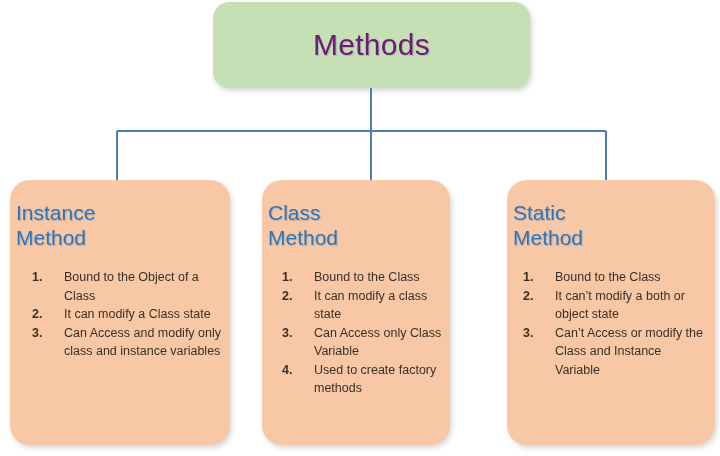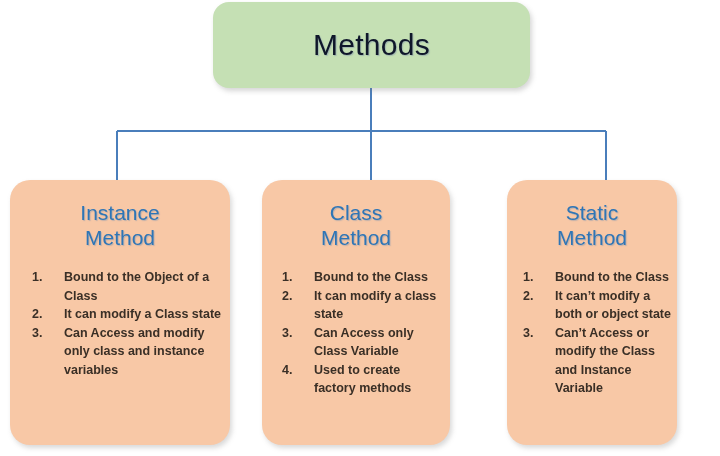--- a/index.html
+++ b/index.html
@@ -39,47 +39,46 @@
     height: 86px;
     background: #c5e0b4;
     border-radius: 16px;
     box-shadow: 2px 3px 5px rgba(120,120,120,0.30);
     display: flex;
     align-items: center;
     justify-content: center;
   }
   .root-title {
     font-size: 30px;
-    color: #0f172a;
+    color: #701a75;
     letter-spacing: 0.3px;
     text-shadow: 1px 1px 1px rgba(130,150,170,0.55);
     white-space: nowrap;
   }
 
   
   .child-node {
     position: absolute;
     top: 180px;
     height: 265px;
     background: #f8c8a6;
     border-radius: 20px;
     box-shadow: 2px 3px 5px rgba(120,120,120,0.28);
     box-sizing: border-box;
     padding: 16px 6px 8px 6px;
     overflow: hidden;
   }
   #child-0 { left: 10px;  width: 220px; }
   #child-1 { left: 262px; width: 188px; }
-  #child-2 { left: 507px; width: 170px; }
+  #child-2 { left: 507px; width: 208px; }
 
   .child-title {
     font-size: 21px;
     line-height: 25px;
     color: #2e75b6;
-    text-align: center;
     text-shadow: 1px 1px 1px rgba(140,155,175,0.55);
     margin: 4px 0 0 0;
     padding: 0;
     font-weight: 400;
   }
   .child-title .t-line { display: block; }
 
   .child-list {
     margin: 18px 0 0 0;
     padding: 0;
@@ -90,21 +89,21 @@
   #child-1 .child-list { padding-left: 14px; }
   #child-2 .child-list { padding-left: 10px; }
 
   .child-list li {
     counter-increment: pt;
     position: relative;
     padding-left: 32px;
     font-size: 12.5px;
     line-height: 18.5px;
     color: #3a2f26;
-    font-weight: bold;
+    font-weight: normal;
     margin-bottom: 0px;
   }
   .child-list li::before {
     content: counter(pt) ".";
     position: absolute;
     left: 0;
     top: 0;
     width: 18px;
     text-align: left;
     font-weight: bold;

